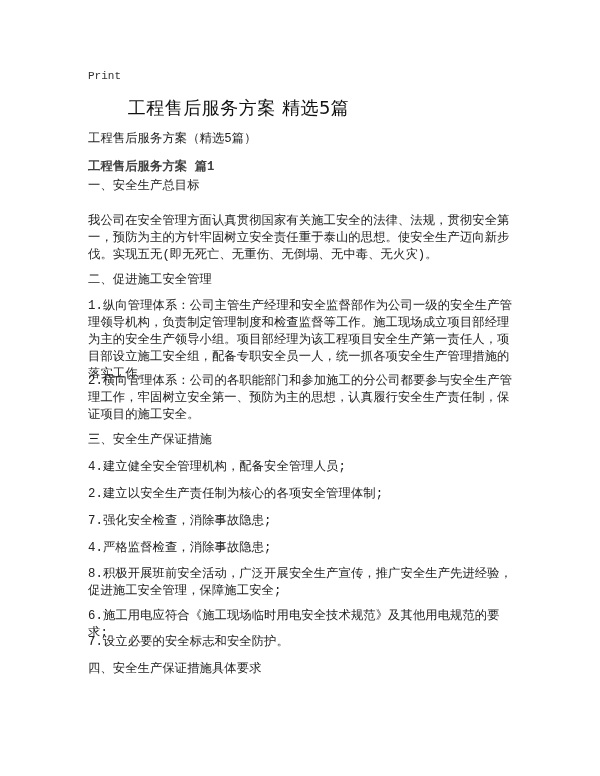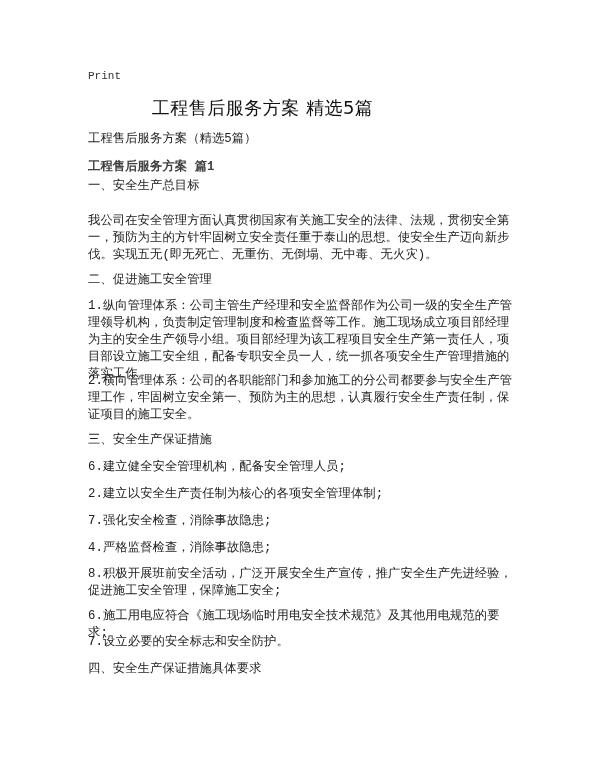--- a/index.html
+++ b/index.html
@@ -1,21 +1,21 @@
 <!DOCTYPE html>
 <html><head>
   <meta charset="utf-8">
   <style>
     html, body { margin: 0; padding: 0; background: #ffffff; }
     body { width: 600px; height: 776px; position: relative; overflow: hidden;
            font-family: "DejaVu Sans", "Liberation Sans", sans-serif; color: #222; }
     .print { position: absolute; left: 88px; top: 70px; font-family: Liberation Mono, monospace;
              font-size: 11px; color: #333; }
     .title { position: absolute; left: 0; width: 477px; top: 96px; text-align: center;
-             font-size: 18px; color: #111; letter-spacing: 0.5px; padding-left: 24px; }
+             font-size: 18px; color: #111; letter-spacing: 0.5px; }
     .p { position: absolute; left: 88px; width: 428px; font-size: 12.3px; line-height: 17px; color: #222;
          margin: 0; letter-spacing: 0.1px; font-family: Liberation Mono, monospace; }
     .bold { font-weight: bold; color: #404040; }
   </style>
 </head>
 <body>
 
 <div class="print">Print</div>
 <div class="title">工程售后服务方案 精选5篇</div>
 
@@ -23,21 +23,21 @@
 <p class="p bold" style="top:159px">工程售后服务方案 篇1</p>
 
 <p class="p" style="top:178px">一、安全生产总目标</p>
 <p class="p" style="top:213px">我公司在安全管理方面认真贯彻国家有关施工安全的法律、法规，贯彻安全第一，预防为主的方针牢固树立安全责任重于泰山的思想。使安全生产迈向新步伐。实现五无(即无死亡、无重伤、无倒塌、无中毒、无火灾)。</p>
 
 <p class="p" style="top:272px">二、促进施工安全管理</p>
 <p class="p" style="top:298px">1.纵向管理体系：公司主管生产经理和安全监督部作为公司一级的安全生产管理领导机构，负责制定管理制度和检查监督等工作。施工现场成立项目部经理为主的安全生产领导小组。项目部经理为该工程项目安全生产第一责任人，项目部设立施工安全组，配备专职安全员一人，统一抓各项安全生产管理措施的落实工作。</p>
 <p class="p" style="top:373px">2.横向管理体系：公司的各职能部门和参加施工的分公司都要参与安全生产管理工作，牢固树立安全第一、预防为主的思想，认真履行安全生产责任制，保证项目的施工安全。</p>
 
 <p class="p" style="top:432px">三、安全生产保证措施</p>
-<p class="p" style="top:459px">6.建立健全安全管理机构，配备安全管理人员;</p>
+<p class="p" style="top:459px">4.建立健全安全管理机构，配备安全管理人员;</p>
 <p class="p" style="top:486px">2.建立以安全生产责任制为核心的各项安全管理体制;</p>
 <p class="p" style="top:513px">7.强化安全检查，消除事故隐患;</p>
 <p class="p" style="top:540px">4.严格监督检查，消除事故隐患;</p>
 <p class="p" style="top:566px">8.积极开展班前安全活动，广泛开展安全生产宣传，推广安全生产先进经验，促进施工安全管理，保障施工安全;</p>
 <p class="p" style="top:608px">6.施工用电应符合《施工现场临时用电安全技术规范》及其他用电规范的要求;</p>
 <p class="p" style="top:634px">7.设立必要的安全标志和安全防护。</p>
 
 <p class="p" style="top:661px">四、安全生产保证措施具体要求</p>
 
 </body></html>

